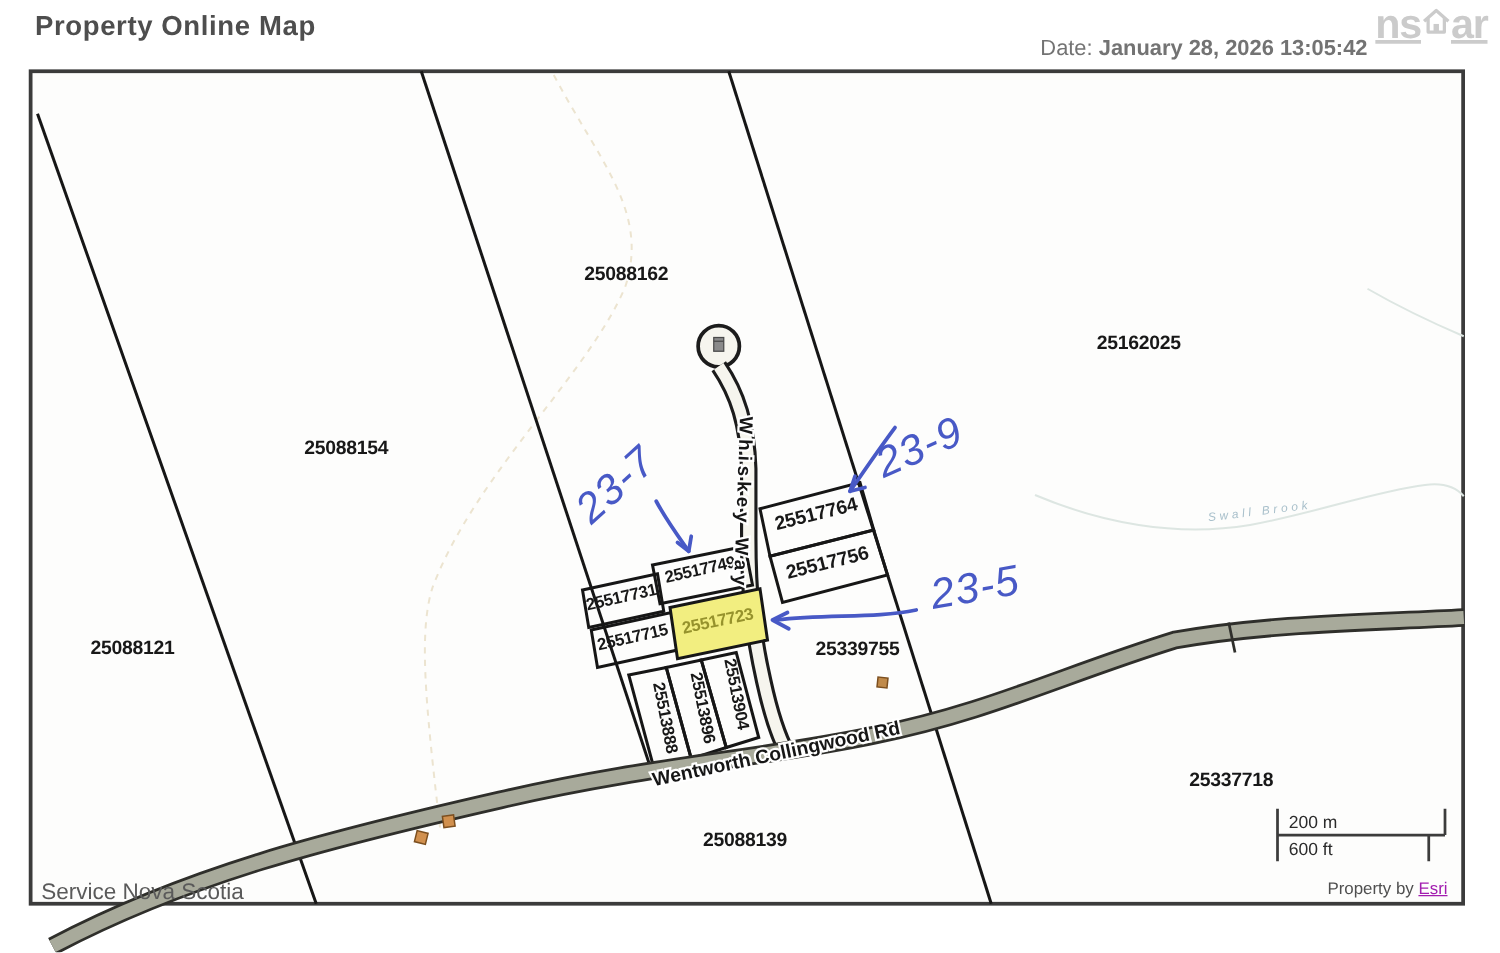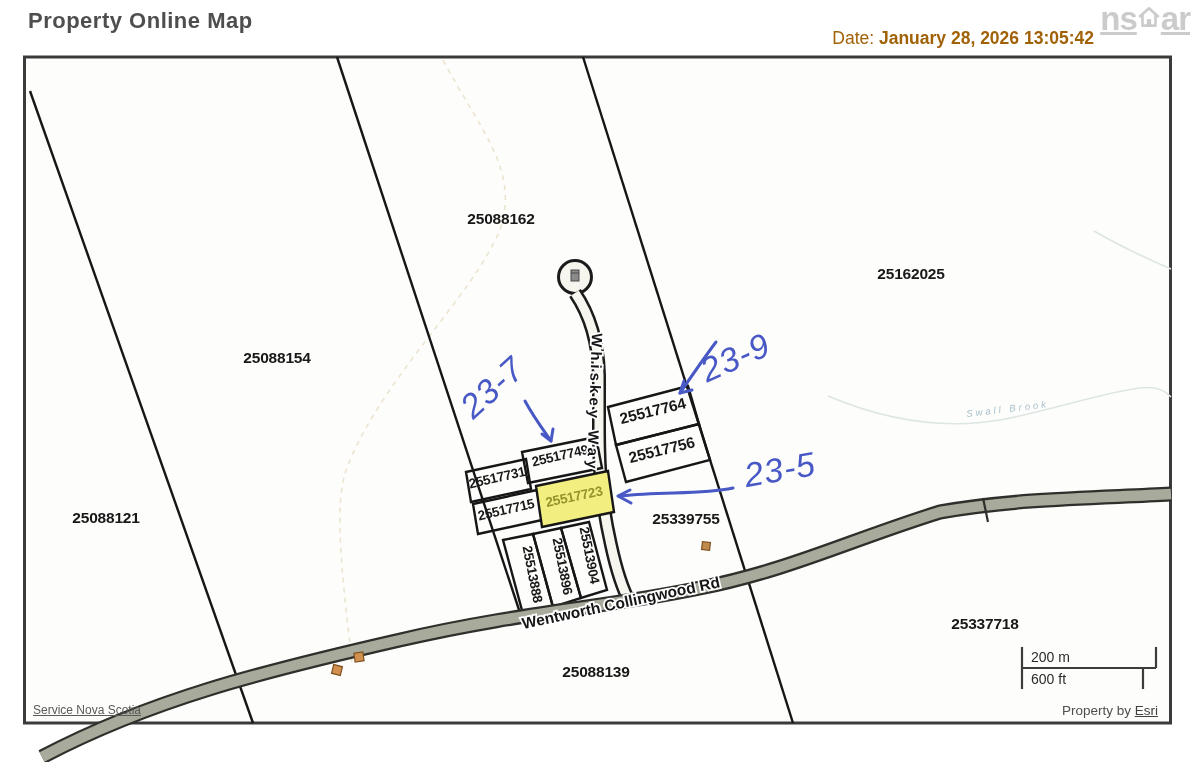--- a/index.html
+++ b/index.html
@@ -1,28 +1,28 @@
 <!DOCTYPE html>
 <html><head>
 <meta charset="utf-8">
 <style>
   html,body{margin:0;padding:0;background:#ffffff;}
   .page{position:relative;width:1200px;height:762px;background:#ffffff;overflow:hidden;
         font-family:"Liberation Sans", sans-serif;}
   .map-svg{position:absolute;left:0;top:0;}
   .hdr-title{position:absolute;left:28px;top:8px;font-size:22px;font-weight:bold;
              color:#4e4e4e;letter-spacing:.5px;}
-  .hdr-date{position:absolute;top:28px;right:106px;font-size:17.5px;color:#a16207;white-space:nowrap;}
+  .hdr-date{position:absolute;top:28px;right:106px;font-size:17.5px;color:#737373;white-space:nowrap;}
   .hdr-date b{font-weight:bold;}
   .logo{position:absolute;top:2px;right:10px;display:flex;align-items:center;color:#cbcbcb;
         font-weight:bold;font-size:33px;letter-spacing:-1px;line-height:1;text-decoration:underline;}
   .logo svg{margin:0 -1px 4px -1px;}
-  .ftr-left{position:absolute;left:33px;top:703px;font-size:12px;color:#5a5a5a;text-decoration:underline;}
+  .ftr-left{position:absolute;left:33px;top:703px;font-size:18px;color:#5a5a5a;}
   .ftr-right{position:absolute;right:42px;top:703px;font-size:13.5px;color:#4f4f4f;white-space:nowrap;}
-  .ftr-right a{color:#404040;text-decoration:underline;}
+  .ftr-right a{color:#a21caf;text-decoration:underline;}
   text{font-family:"Liberation Sans", sans-serif;}
   .plabel{font-weight:bold;fill:#181818;font-size:15.5px;letter-spacing:-.2px;}
   .plabel-s{font-weight:bold;fill:#181818;font-size:13.5px;letter-spacing:-.3px;}
   .roadlabel{font-weight:bold;fill:#161616;paint-order:stroke;stroke:#ffffff;stroke-width:3.5px;}
   .ink{fill:#4859c6;font-size:34px;font-style:italic;letter-spacing:1px;}
   .inkline{stroke:#4859c6;stroke-width:3;fill:none;stroke-linecap:round;}
   .scaletext{fill:#2b2b2b;font-size:14px;}
   .brooktext{fill:#a9c0cb;font-size:9.5px;letter-spacing:3px;font-style:italic;}
 </style>
 </head>

